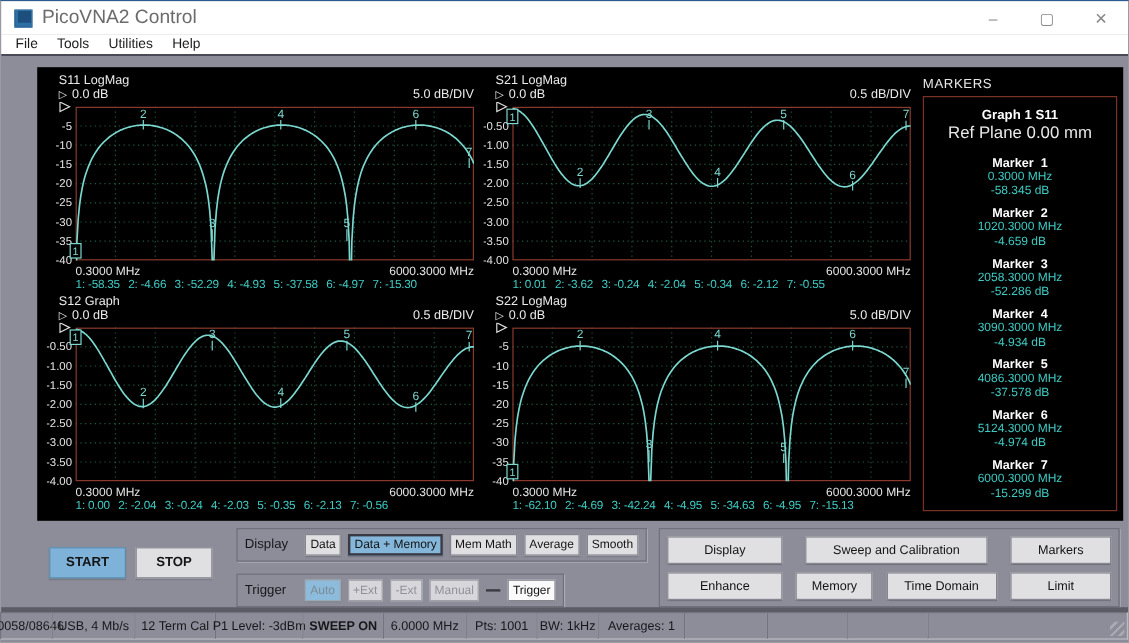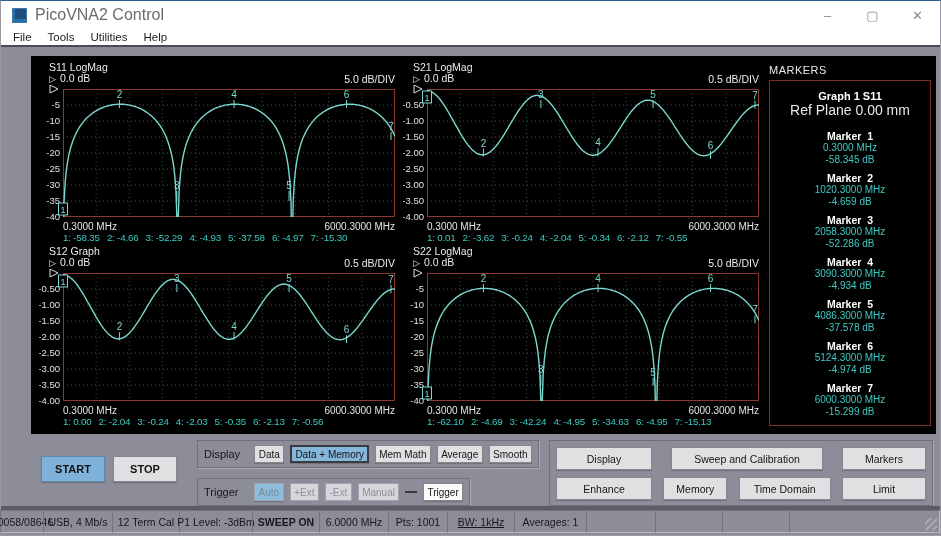--- a/index.html
+++ b/index.html
@@ -457,21 +457,21 @@
         </div>
         <div class="status-cell bold" style="width: 68px;">
           <span>SWEEP ON</span>
         </div>
         <div class="status-cell" style="width: 70px;">
           <span>6.0000 MHz</span>
         </div>
         <div class="status-cell" style="width: 60px;">
           <span>Pts: 1001</span>
         </div>
-        <div class="status-cell" style="width: 68px; text-decoration: underline;">
+        <div class="status-cell" style="width: 52px;">
           <span>BW: 1kHz</span>
         </div>
         <div class="status-cell" style="width: 73px; text-align: right;">
           <span>Averages: 1</span>
         </div>
         <div class="status-cell" style="width: 70px;">
           <span></span>
         </div>
         <div class="status-cell" style="width: 68px;">
           <span></span>

